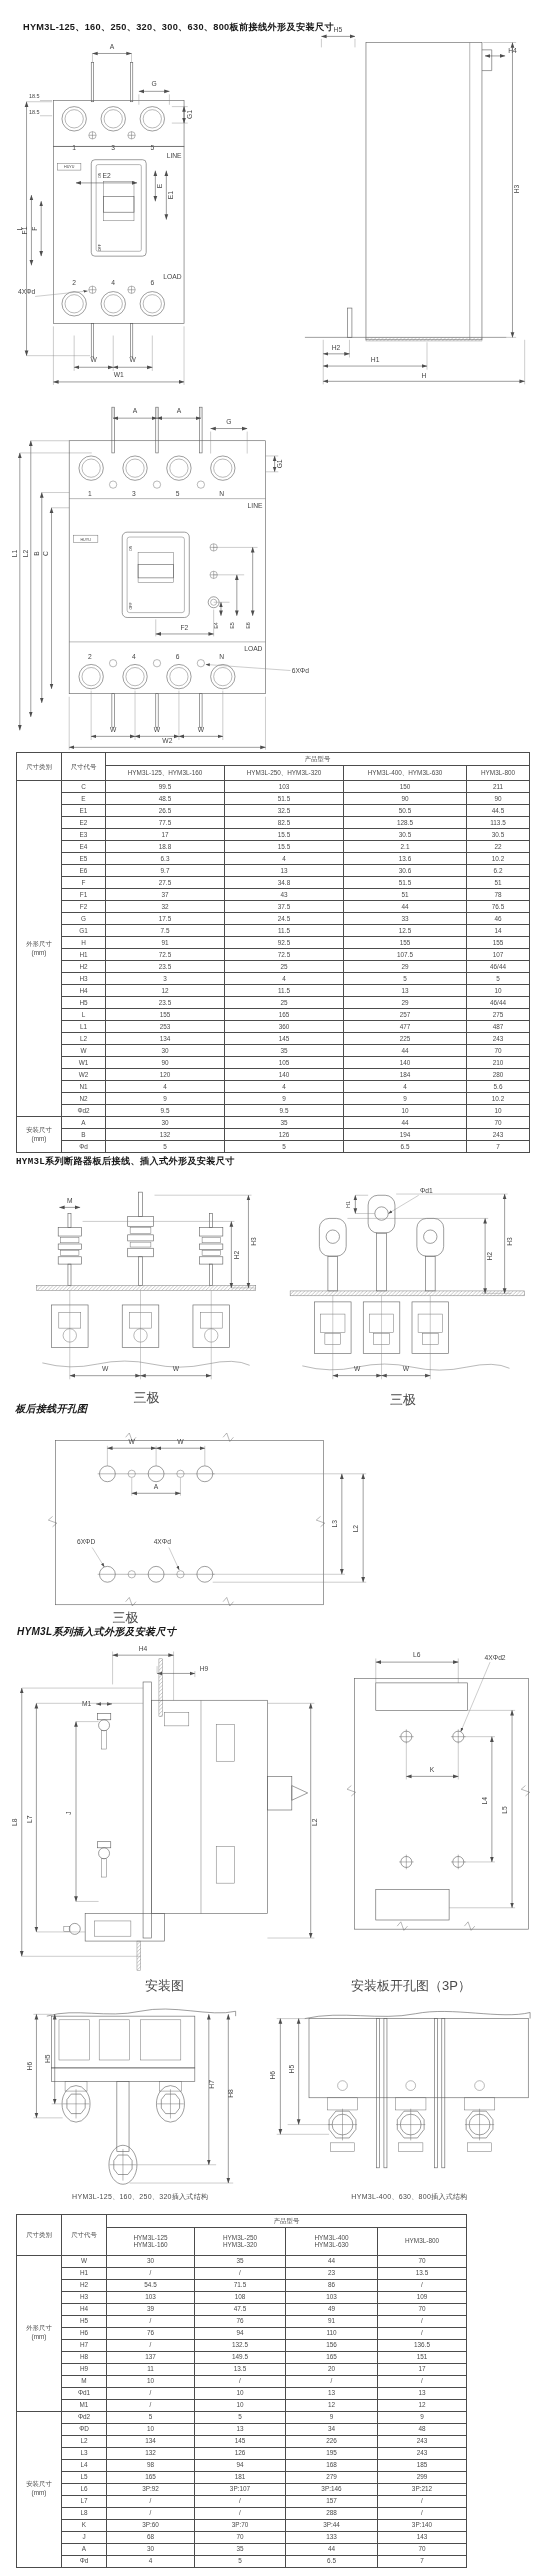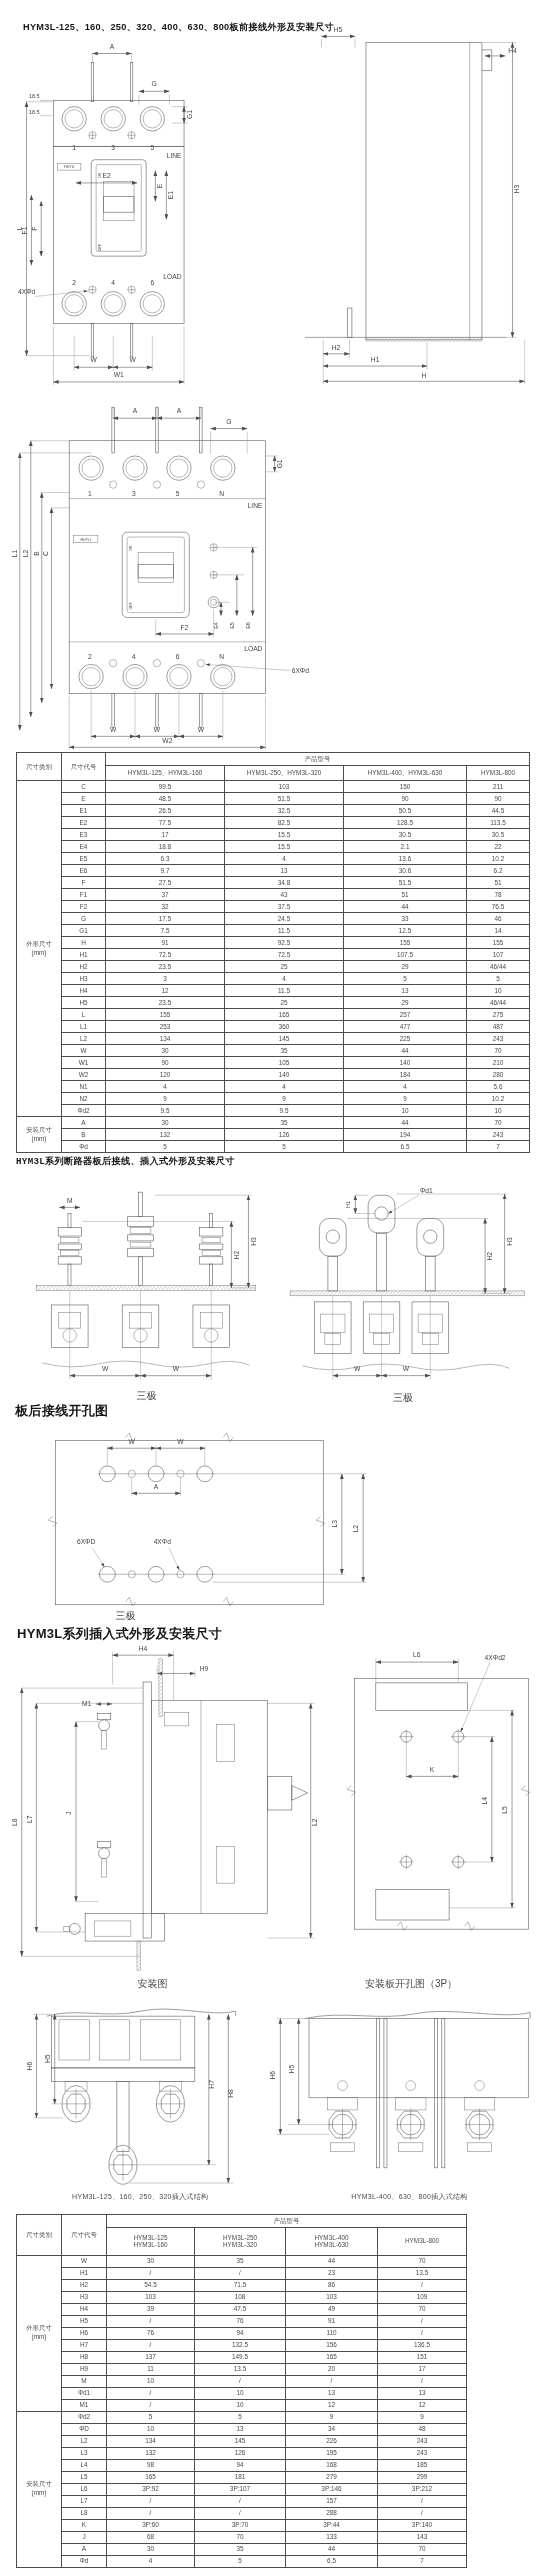--- a/index.html
+++ b/index.html
@@ -1,21 +1,21 @@
 <!DOCTYPE html>
 <html style="font-size:9.8px"><head>
 <meta charset="utf-8">
 <style>
   html,body{margin:0;padding:0;background:#fff;}
   #page{position:relative;width:549px;height:2576px;background:#fff;overflow:hidden;
         font-family:"Liberation Sans","DejaVu Sans",sans-serif;color:#3f3f3f;}
   .abs{position:absolute;}
   .h1{font-size:9.2px;font-weight:bold;color:#171717;letter-spacing:0.3px;white-space:nowrap;}
-  .h2{font-size:13px;font-weight:bold;color:#171717;letter-spacing:0.3px;white-space:nowrap;}
-  .cap{font-size:10px;color:#4a4a4a;text-align:center;}
+  .h2{font-size:10px;font-weight:bold;color:#171717;letter-spacing:0.3px;white-space:nowrap;font-style:italic;}
+  .cap{font-size:13px;color:#4a4a4a;text-align:center;}
   .cap-sm{font-size:7px;color:#4a4a4a;text-align:center;letter-spacing:0.3px;}
   svg.dwg{overflow:visible;}
   svg .o{fill:none;stroke:#5f5f5f;stroke-width:1;}
   svg .o2{fill:none;stroke:#6e6e6e;stroke-width:.8;}
   svg .ext{fill:none;stroke:#8a8a8a;stroke-width:.7;}
   svg .dim{fill:none;stroke:#4d4d4d;stroke-width:.9;}
   svg text{font-family:"Liberation Sans","DejaVu Sans",sans-serif;font-size:11px;fill:#444;}
   svg text.t9{font-size:9px;}
   svg text.t6{font-size:6px;}
   svg text.mid{text-anchor:middle;}
@@ -37,21 +37,21 @@
     <defs>
       <marker id="ar" viewBox="0 0 10 10" refX="9.5" refY="5" markerWidth="10" markerHeight="10" orient="auto-start-reverse">
         <path d="M0,1.6 L10,5 L0,8.4 z" fill="#4d4d4d"></path>
       </marker>
       <pattern id="hx" patternUnits="userSpaceOnUse" width="6" height="6">
         <path d="M0,6 L6,0" stroke="#8a8a8a" stroke-width="0.8"></path>
       </pattern>
     </defs>
   </svg>
 
-  <div class="abs h1" style="left:23px;top:21px;">HYM3L-125、160、250、320、400、630、800板前接线外形及安装尺寸</div>
+  <div class="abs h1" style="left:23px;top:21px;">HYM3L-125、160、250、320、300、630、800板前接线外形及安装尺寸</div>
 
   <svg class="abs dwg" style="left:18.3px;top:18.3px;" width="525" height="375" viewBox="0 0 860 614">
 
     <line class="dim" x1="14" y1="137" x2="14" y2="553" marker-start="url(#ar)" marker-end="url(#ar)"></line>
     <line class="ext" x1="14" y1="137" x2="56" y2="137"></line>
     <line class="ext" x1="14" y1="553" x2="118" y2="553"></line>
     <text class="mid" transform="rotate(-90 7 345)" x="7" y="345">L</text>
 
     <rect class="o" x="120" y="73" width="4" height="64"></rect>
     <rect class="o" x="184" y="73" width="4" height="64"></rect>
@@ -765,21 +765,21 @@
     <text class="mid" transform="rotate(-90 500 290)" x="500" y="290">L2</text>
     <line class="ext" x1="16" y1="70" x2="215" y2="70"></line>
     <line class="ext" x1="16" y1="510" x2="211" y2="510"></line>
     <line class="ext" x1="40" y1="95" x2="215" y2="95"></line>
     <line class="ext" x1="40" y1="470" x2="120" y2="470"></line>
     <line class="ext" x1="105" y1="125" x2="142" y2="125"></line>
     <line class="ext" x1="105" y1="420" x2="142" y2="420"></line>
     <line class="ext" x1="419" y1="95" x2="496" y2="95"></line>
     <line class="ext" x1="419" y1="480" x2="496" y2="480"></line>
   </svg>
-  <div class="abs cap" style="left:73px;top:1977px;width:159px;">安装图</div>
+  <div class="abs cap" style="left:85px;top:1977px;width:159px;">安装图</div>
 
   <svg class="abs dwg" style="left:336px;top:1645px;" width="214" height="330" viewBox="0 0 350 540">
 
     <line class="ext" x1="65" y1="22" x2="65" y2="62"></line>
     <line class="ext" x1="200" y1="22" x2="200" y2="62"></line>
     <line class="dim" x1="65" y1="28" x2="200" y2="28" marker-start="url(#ar)" marker-end="url(#ar)"></line>
     <text class="mid" x="132" y="20">L6</text>
     <text x="243" y="24">4XΦd2</text>
     <line class="ext" x1="252" y1="28" x2="204" y2="142" marker-end="url(#ar)"></line>
 

